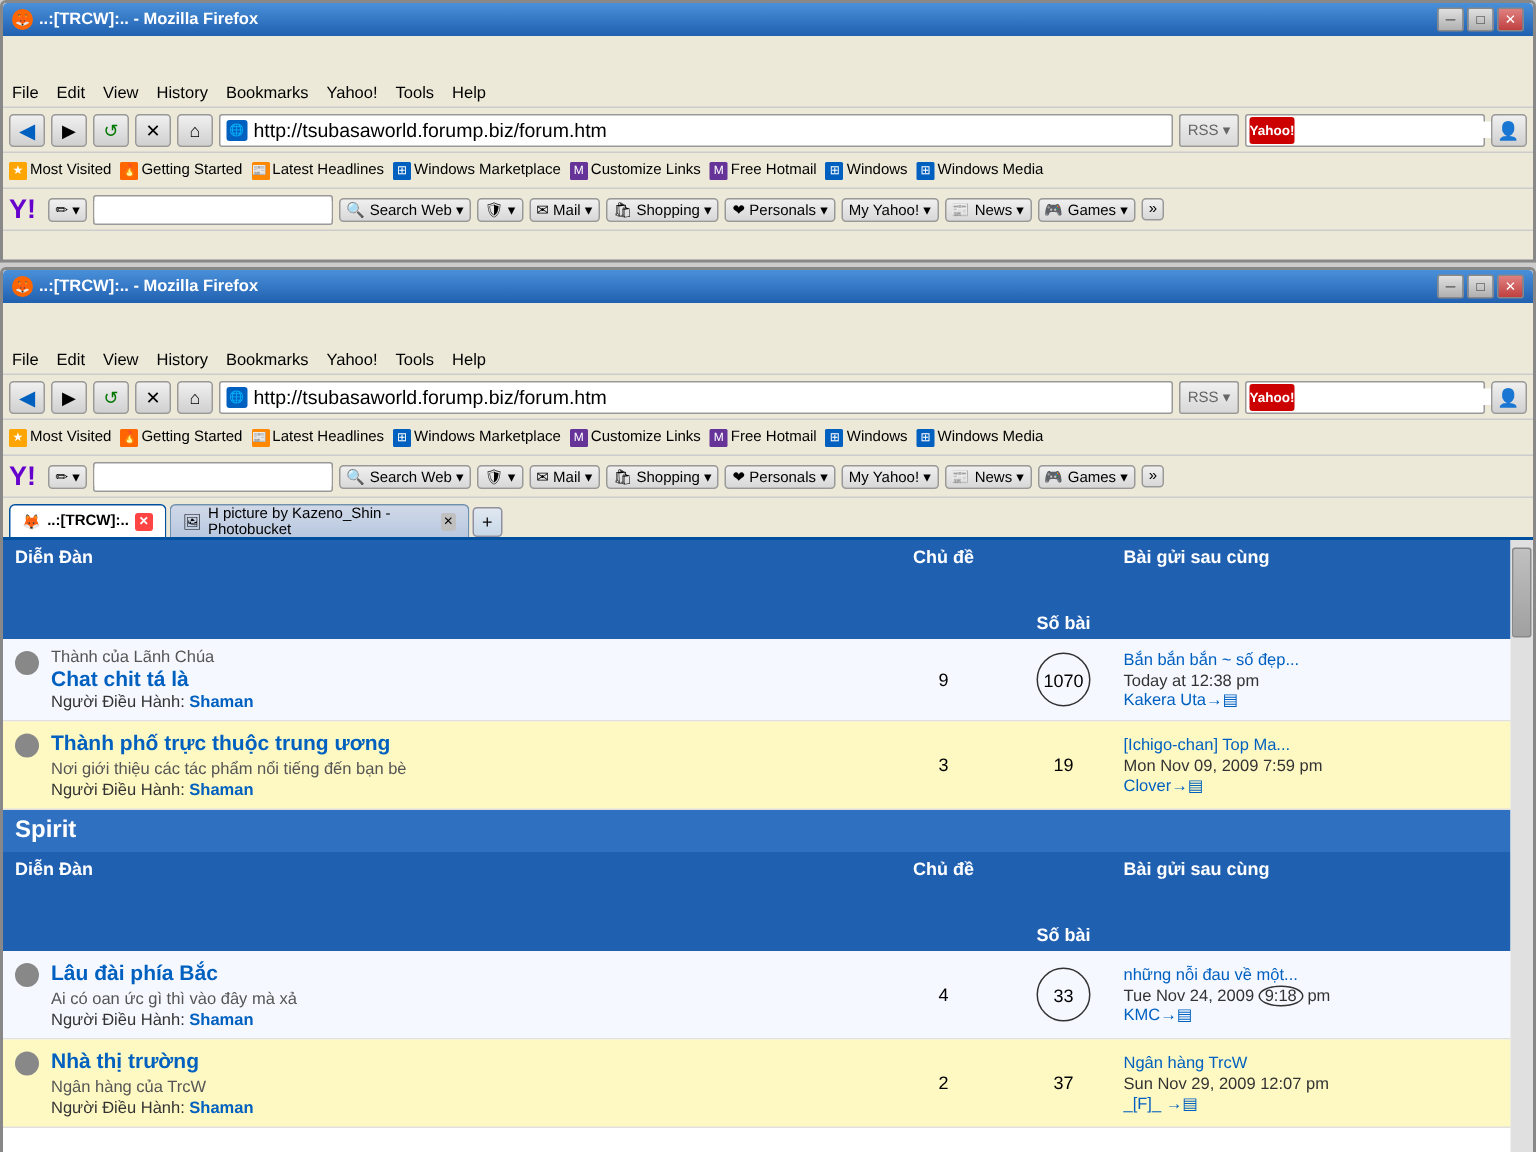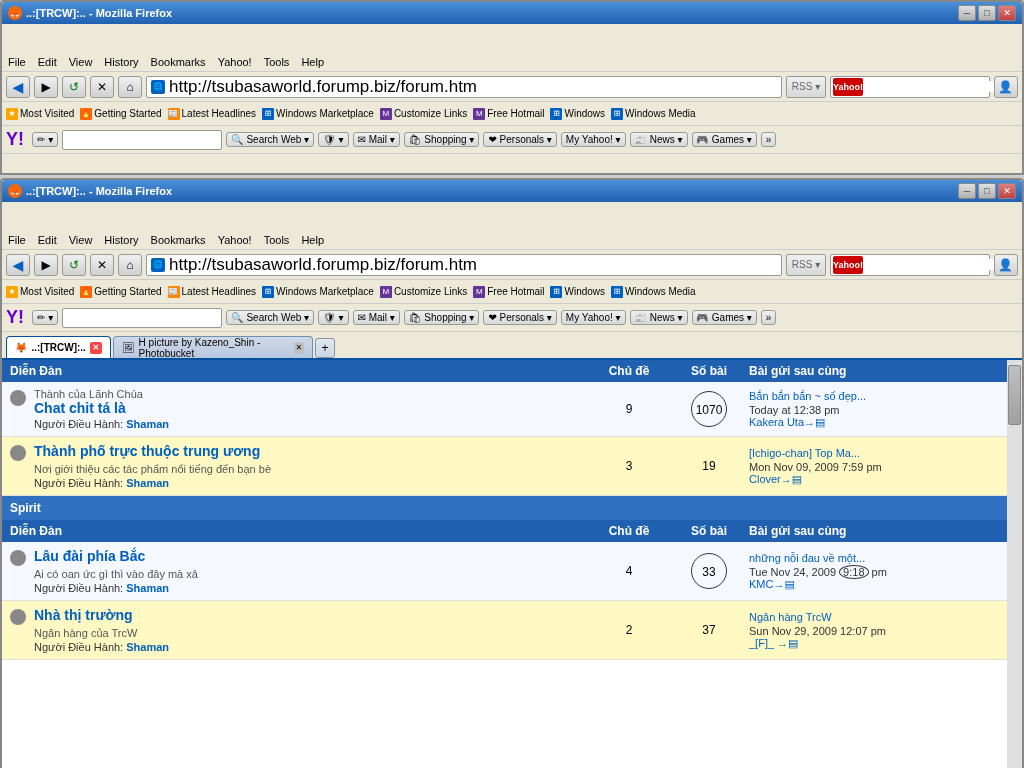--- a/index.html
+++ b/index.html
@@ -128,21 +128,21 @@
 
     .address-icon {
       width: 14px; height: 14px;
       background: #0060c0;
       border-radius: 2px;
       margin-right: 4px;
       display: flex; align-items: center; justify-content: center;
       color: white; font-size: 8px;
     }
 
-    .address-text { flex: 1; font-size: 17px; color: #000; }
+    .address-text { flex: 1; font-size: 13px; color: #000; }
 
     .rss-btn {
       width: 40px; height: 22px;
       background: linear-gradient(to bottom, #f0f0f0, #d8d8d8);
       border: 1px solid #999;
       border-radius: 2px;
       font-size: 10px;
       display: flex; align-items: center; justify-content: center;
       cursor: pointer;
       color: #666;
@@ -326,21 +326,21 @@
       display: flex;
       background: #2060b0;
       color: white;
       padding: 4px 8px;
       font-size: 12px;
       font-weight: bold;
     }
 
     .forum-col-name { flex: 1; }
     .forum-col-chu-de { width: 80px; text-align: center; }
-    .forum-col-so-bai { width: 80px; text-align: center; }
+    .forum-col-so-bai { width: 80px; text-align: center; margin-top: 44px; }
     .forum-col-bai-sau { width: 250px; }
 
     .forum-row {
       display: flex;
       align-items: center;
       padding: 6px 8px;
       border-bottom: 1px solid #e0e0e0;
       background: #fef9c3;
     }
 
@@ -402,21 +402,21 @@
 
     .forum-col-last { width: 250px; font-size: 11px; }
     .forum-col-last .last-title { color: #0060c0; cursor: pointer; font-size: 11px; }
     .forum-col-last .last-date { color: #333; margin-top: 2px; }
     .forum-col-last .last-user { color: #0060c0; cursor: pointer; }
 
     .spirit-header {
       background: #3070c0;
       color: white;
       padding: 5px 8px;
-      font-size: 12px;
+      font-size: 16px;
       font-weight: bold;
     }
 
     .scrollbar {
       position: absolute;
       right: 0; top: 0;
       width: 15px; height: 100%;
       background: #e0e0e0;
     }
 

